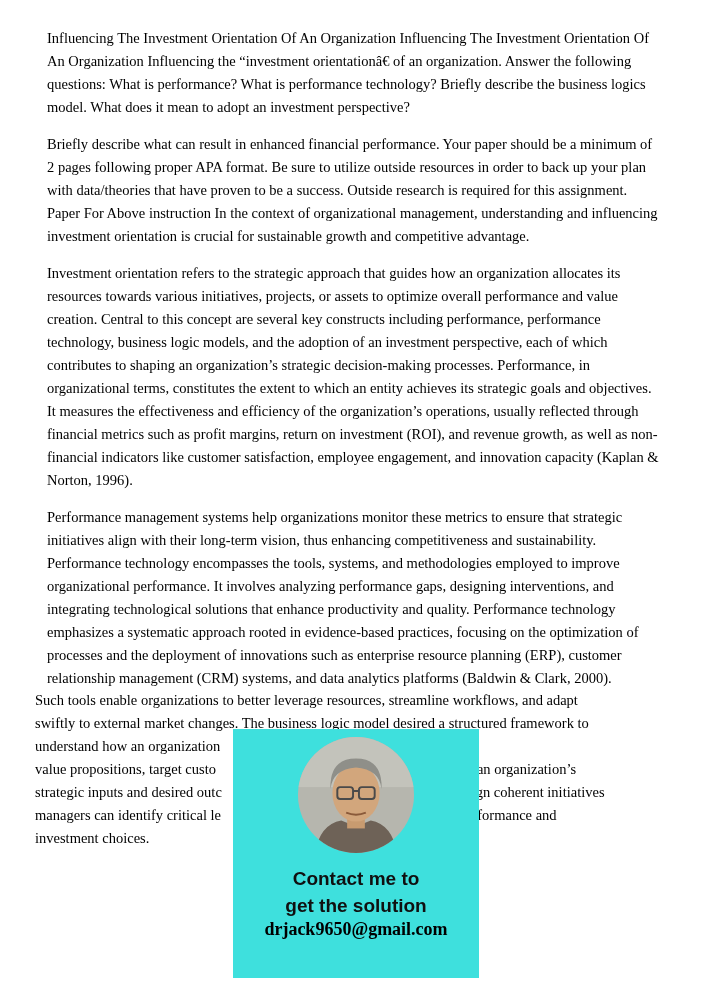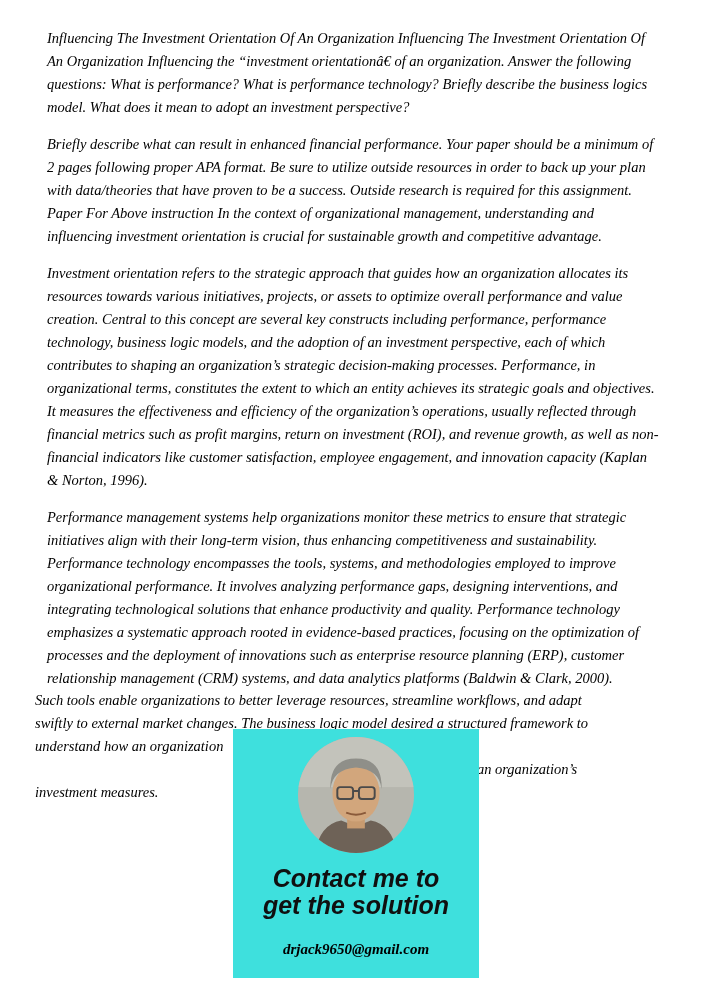--- a/index.html
+++ b/index.html
@@ -4,21 +4,20 @@
 <style>
   html, body { margin: 0; padding: 0; }
   .page {
     position: relative;
     width: 708px;
     height: 1000px;
     background: #ffffff;
     overflow: hidden;
     font-family: "Liberation Serif", serif;
     color: #000000;
-    font-style: italic;
   }
   .doc {
     position: absolute;
     left: 47px;
     top: 27px;
     width: 614px;
     font-size: 14.5px;
     line-height: 23px;
     text-align: left;
   }
@@ -51,29 +50,29 @@
     border-radius: 50%;
     overflow: hidden;
     margin-top: 7px;
     flex: 0 0 auto;
   }
   .photo svg { display: block; }
   .card-msg-wrap { margin-top: 11px; text-align: center; }
   .card-msg {
     font-family: "Liberation Sans", sans-serif;
     font-weight: 700;
-    font-size: 25px;
+    font-size: 19px;
     line-height: 27px;
     color: #101010;
   }
   .card-email {
     font-family: "Liberation Serif", serif;
     font-weight: 700;
-    font-size: 15px;
-    margin-top: 22px;
+    font-size: 18px;
+    margin-top: 0;
     color: #000000;
   }
 </style>
 </head>
 <body>
 
 <div class="page" style="background: rgb(255, 255, 255);">
 
   <div class="doc">
     <p>Influencing The Investment Orientation Of An Organization Influencing The Investment Orientation Of An Organization Influencing the “investment orientationâ€ of an organization. Answer the following questions: What is performance? What is performance technology? Briefly describe the business logics model. What does it mean to adopt an investment perspective?</p>
@@ -86,24 +85,30 @@
     <div class="p5-line">
       <span class="frag-left">Such tools enable organizations to better leverage resources, streamline workflows, and adapt</span><span class="frag-right"></span>
     </div>
     <div class="p5-line">
       <span class="frag-left">swiftly to external market changes. The business logic model desired a structured framework to</span><span class="frag-right"></span>
     </div>
     <div class="p5-line">
       <span class="frag-left">understand how an organization</span>
     </div>
     <div class="p5-line">
-      <span class="frag-right">n an organization’s</span>
+      <span class="frag-left">value propositions, target custo</span><span class="frag-right">n an organization’s</span>
     </div>
     <div class="p5-line">
-      <span class="frag-left">investment measures.</span><span class="frag-right"></span>
+      <span class="frag-left">strategic inputs and desired outc</span><span class="frag-right">sign coherent initiatives</span>
+    </div>
+    <div class="p5-line">
+      <span class="frag-left">managers can identify critical le</span><span class="frag-right">erformance and</span>
+    </div>
+    <div class="p5-line">
+      <span class="frag-left">investment choices.</span><span class="frag-right"></span>
     </div>
   </div>
 
   <div class="card" style="background: rgb(62, 224, 221);">
     <div class="photo">
       <svg viewBox="0 0 120 120" width="118" height="118">
         <defs>
           <clipPath id="photoClip">
               <circle cx="60" cy="60" r="59"></circle>
             </clipPath>

